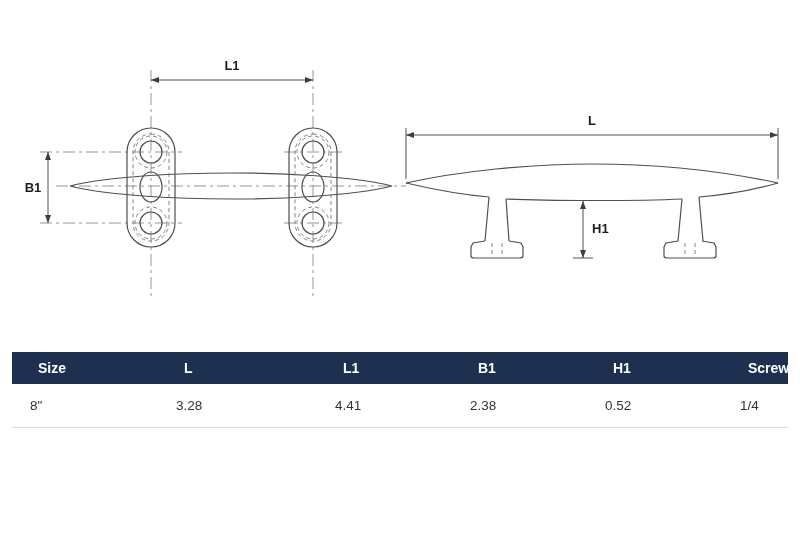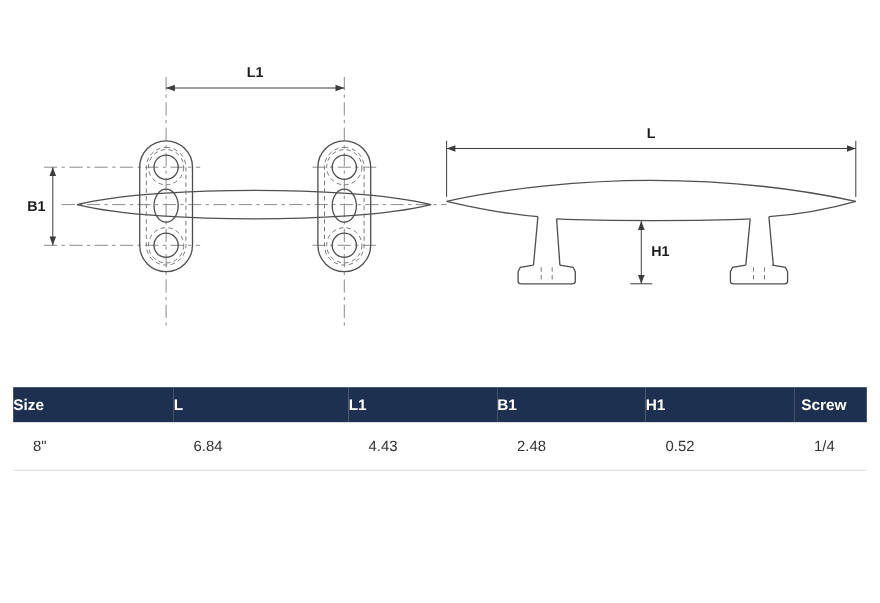--- a/index.html
+++ b/index.html
@@ -4,21 +4,21 @@
 <style>
   html,body{margin:0;padding:0;background:#ffffff;}
   body{width:800px;height:548px;font-family:"Liberation Sans",sans-serif;}
   .page{position:relative;width:800px;height:548px;background:#fff;overflow:hidden;}
   svg.drawing{position:absolute;top:0;left:0;display:block;}
   .spec-table{position:absolute;top:352px;left:12px;width:776px;border-collapse:collapse;table-layout:fixed;}
   .spec-table thead th{
     background:var(--header-bg,#1e3050);
     color:var(--header-text,#ffffff);
     font-weight:700;font-size:14px;text-align:left;
-    padding:8px 0;white-space:nowrap;
+    padding:8px 26px;white-space:nowrap;
   }
   .spec-table tbody td{
     background:#ffffff;color:#333333;font-size:13.5px;
     padding:14px 10px 14px 18px;border-bottom:1px solid #dcdcdc;white-space:nowrap;
   }
   .spec-table th.right{text-align:center;padding-right:12px;}
   .spec-table td.right{padding-right:28px;}
   .dim-label{font-family:"Liberation Sans",sans-serif;font-weight:bold;font-size:13px;fill:#1d1d1d;}
 </style>
 </head>
@@ -136,22 +136,22 @@
         <th>L</th>
         <th>L1</th>
         <th>B1</th>
         <th>H1</th>
         <th class="right">Screw</th>
       </tr>
     </thead>
     <tbody>
       <tr>
         <td>8"</td>
-        <td>6.84</td>
-        <td>4.43</td>
-        <td>2.48</td>
+        <td>3.28</td>
+        <td>4.41</td>
+        <td>2.38</td>
         <td>0.52</td>
         <td class="right">1/4</td>
       </tr>
     </tbody>
   </table>
 
 </div>
 
 </body></html>

